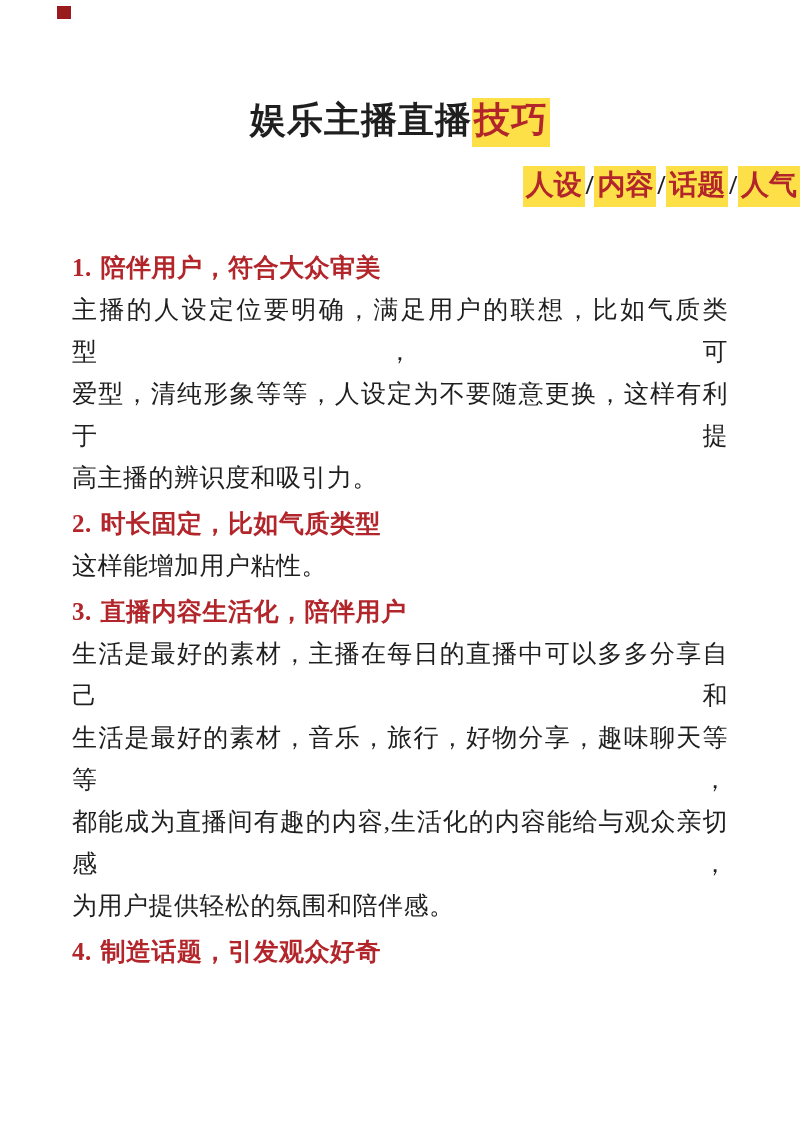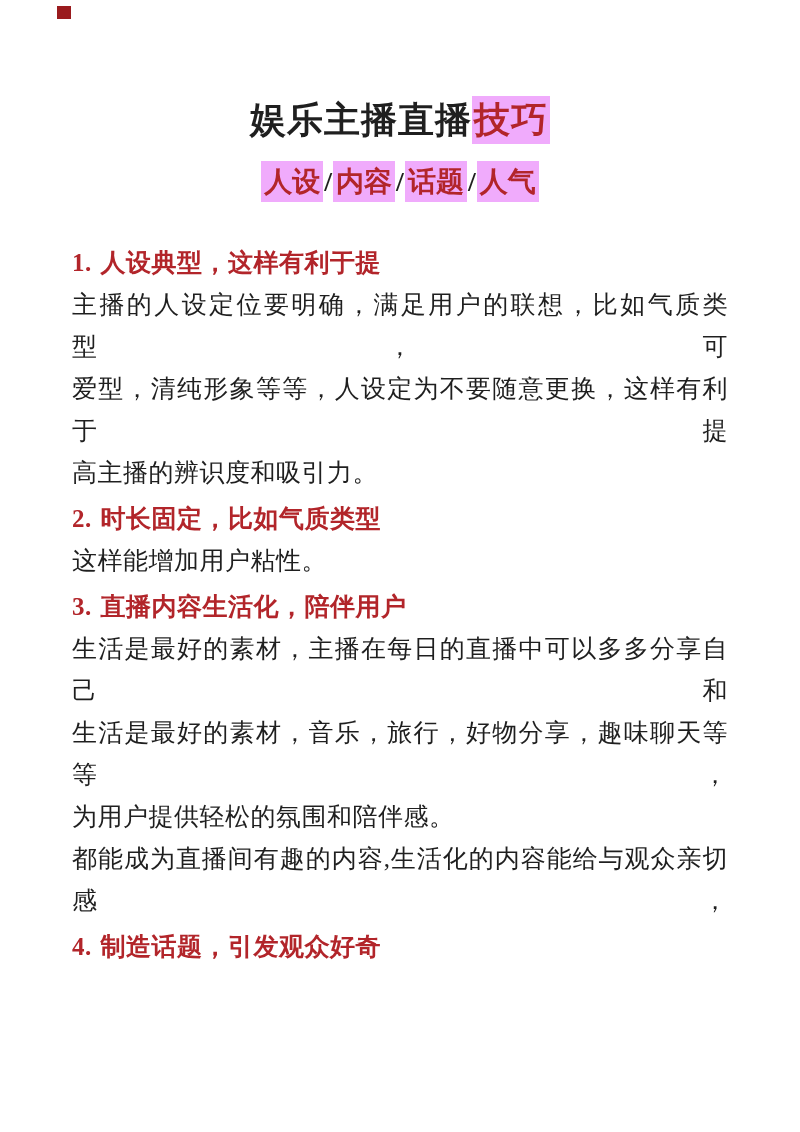--- a/index.html
+++ b/index.html
@@ -26,31 +26,32 @@
   .title {
     text-align: center;
     font-size: 36px;
     font-weight: bold;
     line-height: 48px;
     letter-spacing: 1px;
     color: #1f1f1f;
     white-space: nowrap;
   }
   .hl {
-    background: #f0abfc;
+    background: #fde047;
+    font-family: Liberation Mono, monospace;
   }
   .red {
     color: #b2252a;
   }
   .title .hl {
     padding: 4px 2px;
   }
   .subtitle {
     margin-top: 16px;
-    text-align: center;
+    text-align: right;
     font-size: 28px;
     font-weight: bold;
     line-height: 44px;
     white-space: nowrap;
   }
   .subtitle .hl {
     padding: 5px 3px;
   }
   .subtitle .sep {
     color: #1f1f1f;
@@ -90,37 +91,37 @@
 
 <div class="page">
 
   <h1 class="title"><span>娱乐主播直播</span><span class="hl red">技巧</span></h1>
 
   <div class="subtitle red"><span class="hl">人设</span><span class="sep">/</span><span class="hl">内容</span><span class="sep">/</span><span class="hl">话题</span><span class="sep">/</span><span class="hl">人气</span></div>
 
   <div class="content">
 
     <section>
-      <h2 class="sec-heading"><span class="sec-num">1.</span><span>人设典型，这样有利于提</span></h2>
+      <h2 class="sec-heading"><span class="sec-num">1.</span><span>陪伴用户，符合大众审美</span></h2>
       <p class="line">主播的人设定位要明确，满足用户的联想，比如气质类型，可</p>
       <p class="line">爱型，清纯形象等等，人设定为不要随意更换，这样有利于提</p>
       <p class="line last">高主播的辨识度和吸引力。</p>
     </section>
 
     <section>
       <h2 class="sec-heading"><span class="sec-num">2.</span><span>时长固定，比如气质类型</span></h2>
       <p class="line last">这样能增加用户粘性。</p>
     </section>
 
     <section>
       <h2 class="sec-heading"><span class="sec-num">3.</span><span>直播内容生活化，陪伴用户</span></h2>
       <p class="line">生活是最好的素材，主播在每日的直播中可以多多分享自己和</p>
       <p class="line">生活是最好的素材，音乐，旅行，好物分享，趣味聊天等等，</p>
+      <p class="line">都能成为直播间有趣的内容,生活化的内容能给与观众亲切感，</p>
       <p class="line last">为用户提供轻松的氛围和陪伴感。</p>
-      <p class="line">都能成为直播间有趣的内容,生活化的内容能给与观众亲切感，</p>
     </section>
 
     <section>
       <h2 class="sec-heading"><span class="sec-num">4.</span><span>制造话题，引发观众好奇</span></h2>
 
     </section>
 
   </div>
 </div>
 

